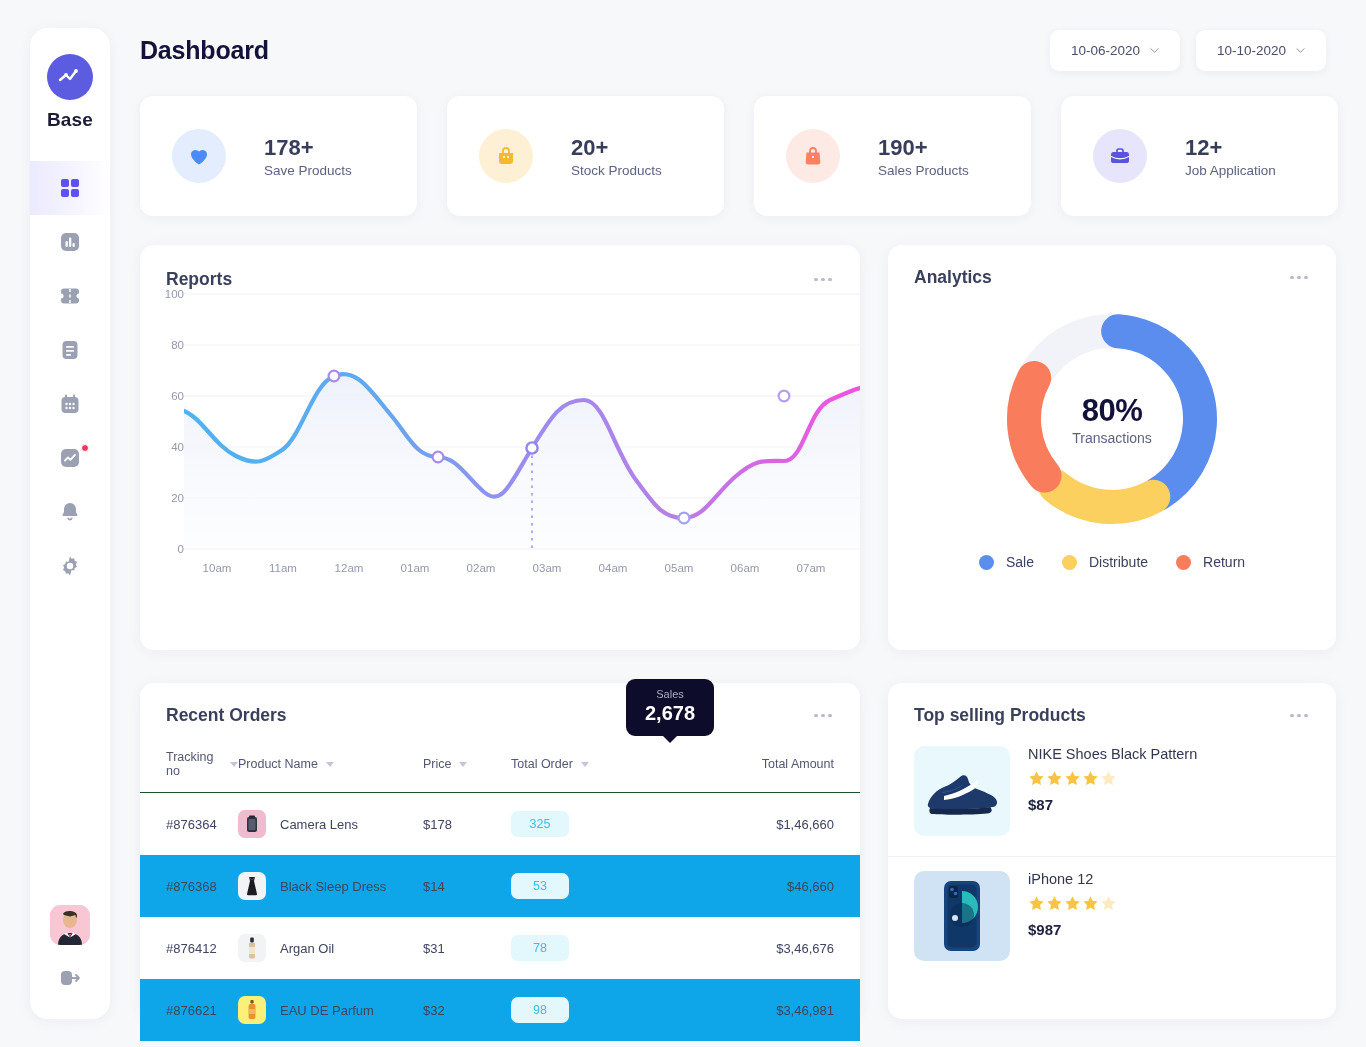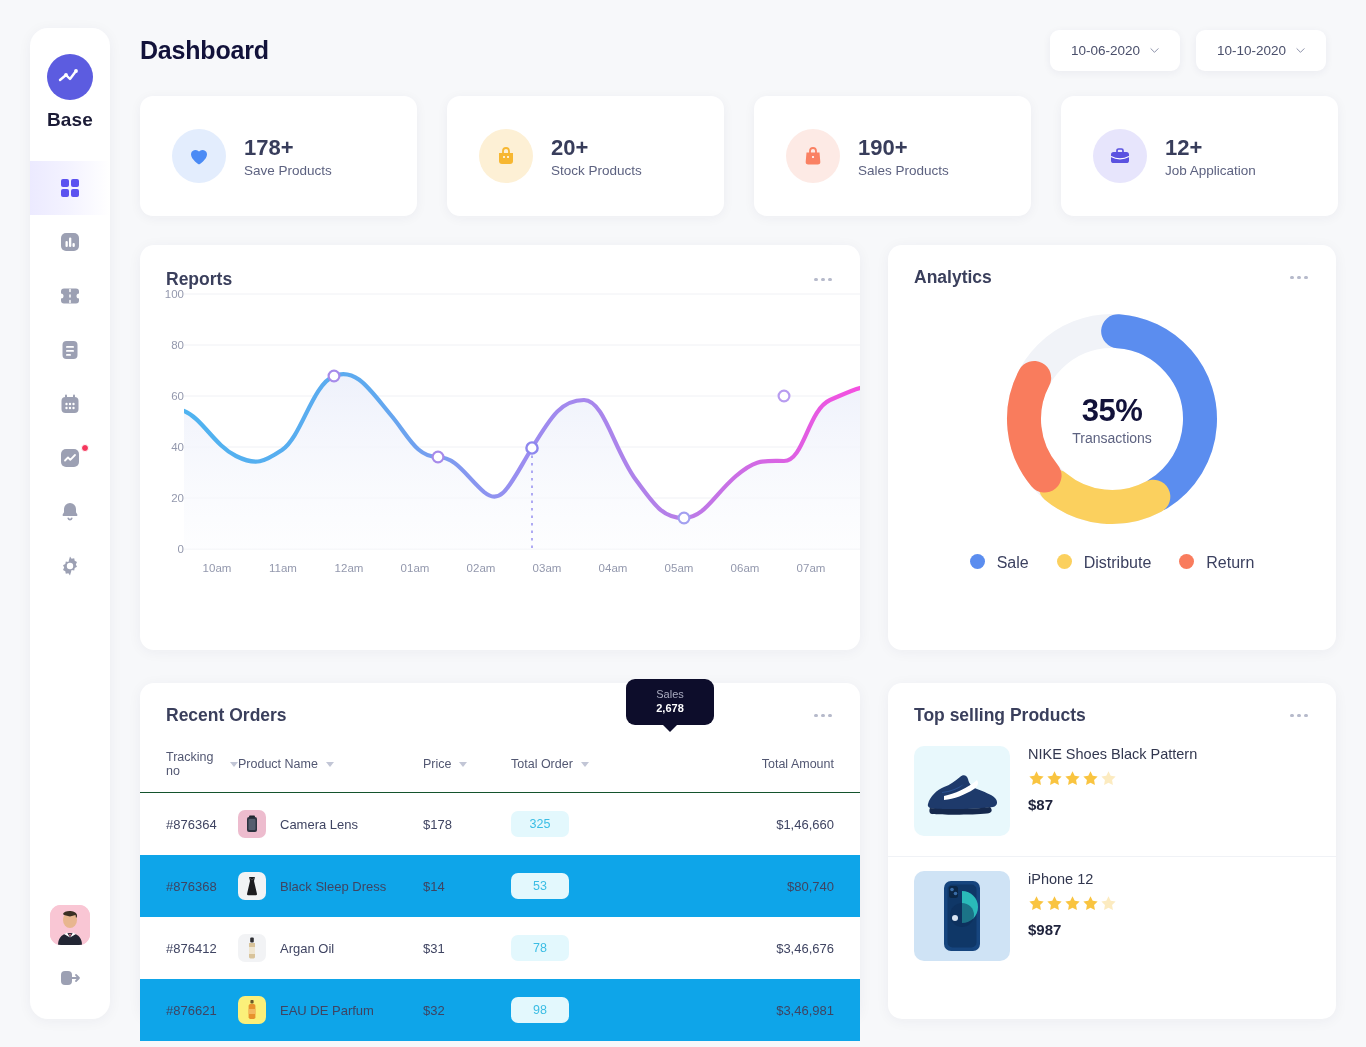--- a/index.html
+++ b/index.html
@@ -75,21 +75,21 @@
 
   
   .stats {
     position:absolute; left:140px; top:96px;
     display:flex; gap:30px;
   }
   .stat-card {
     width:277px; height:120px;
     background:#fff; border-radius:13px;
     box-shadow:0 2px 12px rgba(36,40,80,0.05);
-    display:flex; align-items:center; padding-left:32px; gap:18px;
+    display:flex; align-items:center; padding-left:32px; gap:38px;
   }
   .stat-icon {
     width:54px; height:54px; border-radius:50%;
     display:flex; align-items:center; justify-content:center; flex:none;
   }
   .stat-val { font-size:22px; font-weight:700; color:#383d5b; line-height:1.25; }
   .stat-label { font-size:13.5px; color:#5d6280; margin-top:2px; }
 
   
   .panel {
@@ -112,31 +112,31 @@
     position:absolute; background:#0d0d2b; color:#fff;
     border-radius:9px; padding:9px 16px 11px; text-align:center;
     width:88px; left:486px; top:389px; z-index:5;
   }
   .tooltip:after {
     content:""; position:absolute; left:50%; bottom:-7px; transform:translateX(-50%);
     border-left:8px solid transparent; border-right:8px solid transparent;
     border-top:8px solid #0d0d2b;
   }
   .tt-label { font-size:11px; color:#a9abbf; }
-  .tt-val { font-size:11px; font-weight:600; margin-top:2px; }
+  .tt-val { font-size:20px; font-weight:600; margin-top:2px; }
 
   
   #analytics { left:888px; top:245px; width:448px; height:405px; }
   .an-head { display:flex; align-items:center; justify-content:space-between; padding:22px 28px 0 26px; }
   .donut-wrap { position:relative; width:100%; height:262px; display:flex; align-items:center; justify-content:center; }
   .donut-center { position:absolute; text-align:center; top:50%; left:50%; transform:translate(-50%,-50%); }
   .donut-pct { font-size:31px; font-weight:700; color:#12123a; letter-spacing:-.5px; }
   .donut-sub { font-size:14px; color:#5d6280; margin-top:1px; }
   .legend { display:flex; justify-content:center; gap:28px; margin-top:4px; }
-  .leg { display:flex; align-items:flex-start; gap:12px; font-size:16px; color:#3c4160; cursor:pointer; }
+  .leg { display:flex; align-items:flex-end; gap:12px; font-size:14px; color:#3c4160; cursor:pointer; }
   .leg-dot { width:15px; height:15px; border-radius:50%; display:block; }
 
   
   #orders { left:140px; top:683px; width:720px; height:336px; }
   .ord-head { display:flex; align-items:center; justify-content:space-between; padding:22px 28px 0 26px; }
   table { width:100%; border-collapse:collapse; margin-top:14px; }
   th {
     font-size:12.5px; font-weight:400; color:#525772; text-align:left;
     padding:10px 0 14px; border-bottom:1px solid #14532d;
   }
@@ -434,21 +434,21 @@
           <circle r="88" fill="none" stroke="#f1f3f8" stroke-width="34"></circle>
 
           <circle r="88" fill="none" stroke="#5b8def" stroke-width="34" stroke-linecap="round" stroke-dasharray="221 332" stroke-dashoffset="0" transform="rotate(-86)"></circle>
 
           <circle r="88" fill="none" stroke="#fbd05e" stroke-width="34" stroke-linecap="round" stroke-dasharray="104 449" stroke-dashoffset="0" transform="rotate(62)"></circle>
 
           <circle r="88" fill="none" stroke="#f97c5d" stroke-width="34" stroke-linecap="round" stroke-dasharray="104 449" stroke-dashoffset="0" transform="rotate(140)"></circle>
         </g>
       </svg>
       <div class="donut-center">
-        <div class="donut-pct">35%</div>
+        <div class="donut-pct">80%</div>
         <div class="donut-sub">Transactions</div>
       </div>
     </div>
 
     <div class="legend">
       <div class="leg">
         <span class="leg-dot" style="background:#5b8def"></span>
         <span>Sale</span>
       </div>
       <div class="leg">
@@ -535,21 +535,21 @@
                   <path d="M11.3 5.2l2.7 3 2.7-3" stroke="#555" stroke-width=".8" fill="none"></path>
                 </svg>
               </span>
               <span>Black Sleep Dress</span>
             </span>
           </td>
           <td class="col3">$14</td>
           <td class="col4">
             <span class="order-badge">53</span>
           </td>
-          <td class="amount">$80,740</td>
+          <td class="amount">$46,660</td>
         </tr>
         <tr>
           <td class="col1">#876412</td>
           <td class="col2">
             <span class="pcell">
               <span class="thumb" style="background:#f2f3f5">
                 <svg width="28" height="28" viewBox="0 0 28 28">
                   <rect x="12.2" y="3.5" width="3.6" height="5" rx="1" fill="#2e2e33"></rect>
                   <path d="M11 9h6v14a1.4 1.4 0 01-1.4 1.4h-3.2A1.4 1.4 0 0111 23z" fill="#d8c39a"></path>
                   <rect x="11" y="13" width="6" height="7" fill="#efe6d2"></rect>

